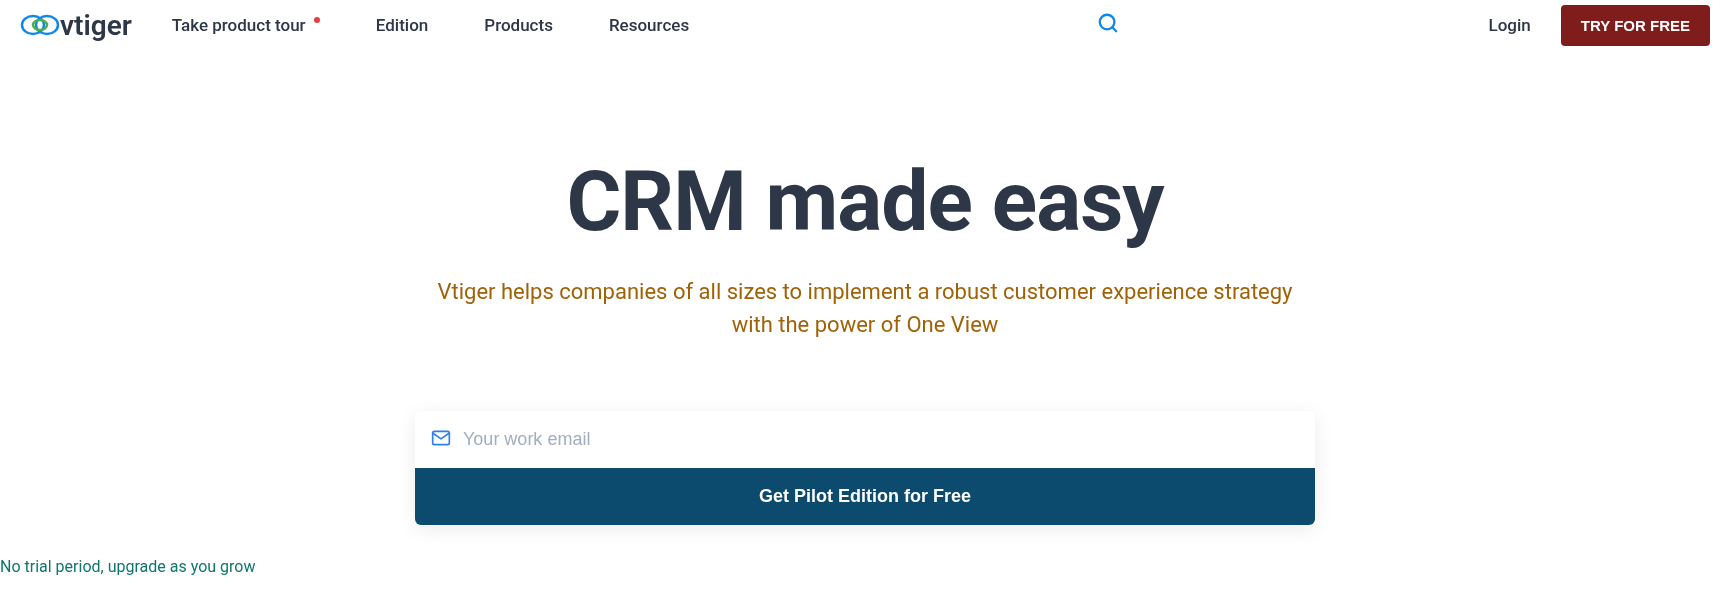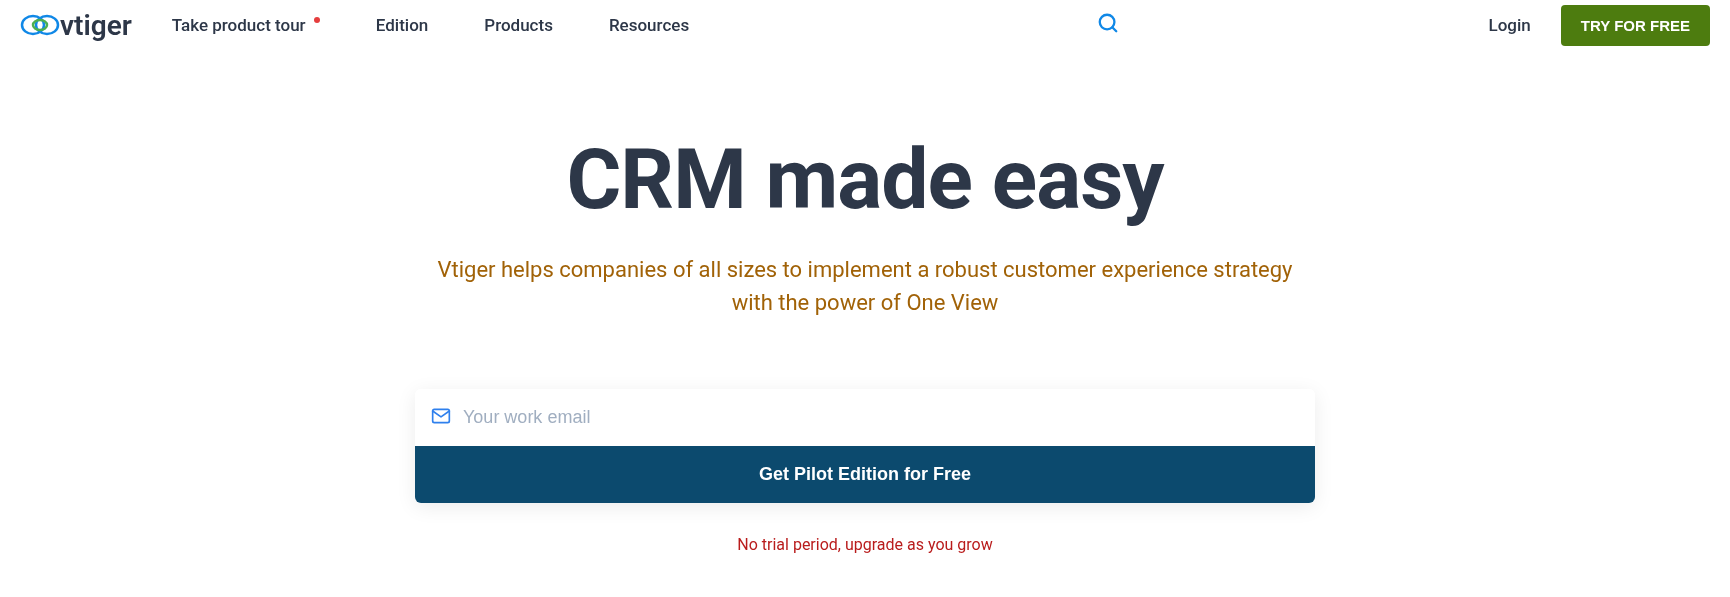--- a/index.html
+++ b/index.html
@@ -63,32 +63,32 @@
       cursor: pointer;
       margin-right: 340px;
     }
     .login-link {
       font-size: 17px;
       color: #2d3748;
       cursor: pointer;
       font-weight: 500;
     }
     .try-free-btn {
-      background: #4d7c0f;
+      background: #7f1d1d;
       color: #ffffff;
       border: none;
       padding: 12px 20px;
       font-size: 15px;
       font-weight: 600;
       cursor: pointer;
       border-radius: 4px;
     }
     .hero {
       text-align: center;
-      margin-top: 80px;
+      margin-top: 102px;
     }
     .hero-title {
       font-size: 84px;
       font-weight: 700;
       color: #2d3748;
       letter-spacing: -1px;
     }
     .hero-subtitle {
       font-size: 22px;
       color: #a16207;
@@ -133,23 +133,23 @@
     .submit-btn {
       background: #0c4a6e;
       color: #ffffff;
       border: none;
       padding: 18px 30px;
       font-size: 18px;
       font-weight: 600;
       cursor: pointer;
     }
     .form-note {
-      text-align: center;
+      text-align: left;
       font-size: 16px;
-      color: #b91c1c;
+      color: #0f766e;
       margin-top: 32px;
     }
   </style>
 </head>
 <body>
 
 <header class="header">
   <div class="logo">
     <svg width="40" height="26" viewBox="0 0 40 26" fill="none">
       <ellipse cx="13" cy="13" rx="11" ry="9" stroke="#1088e7" stroke-width="2.5" fill="none"></ellipse>

